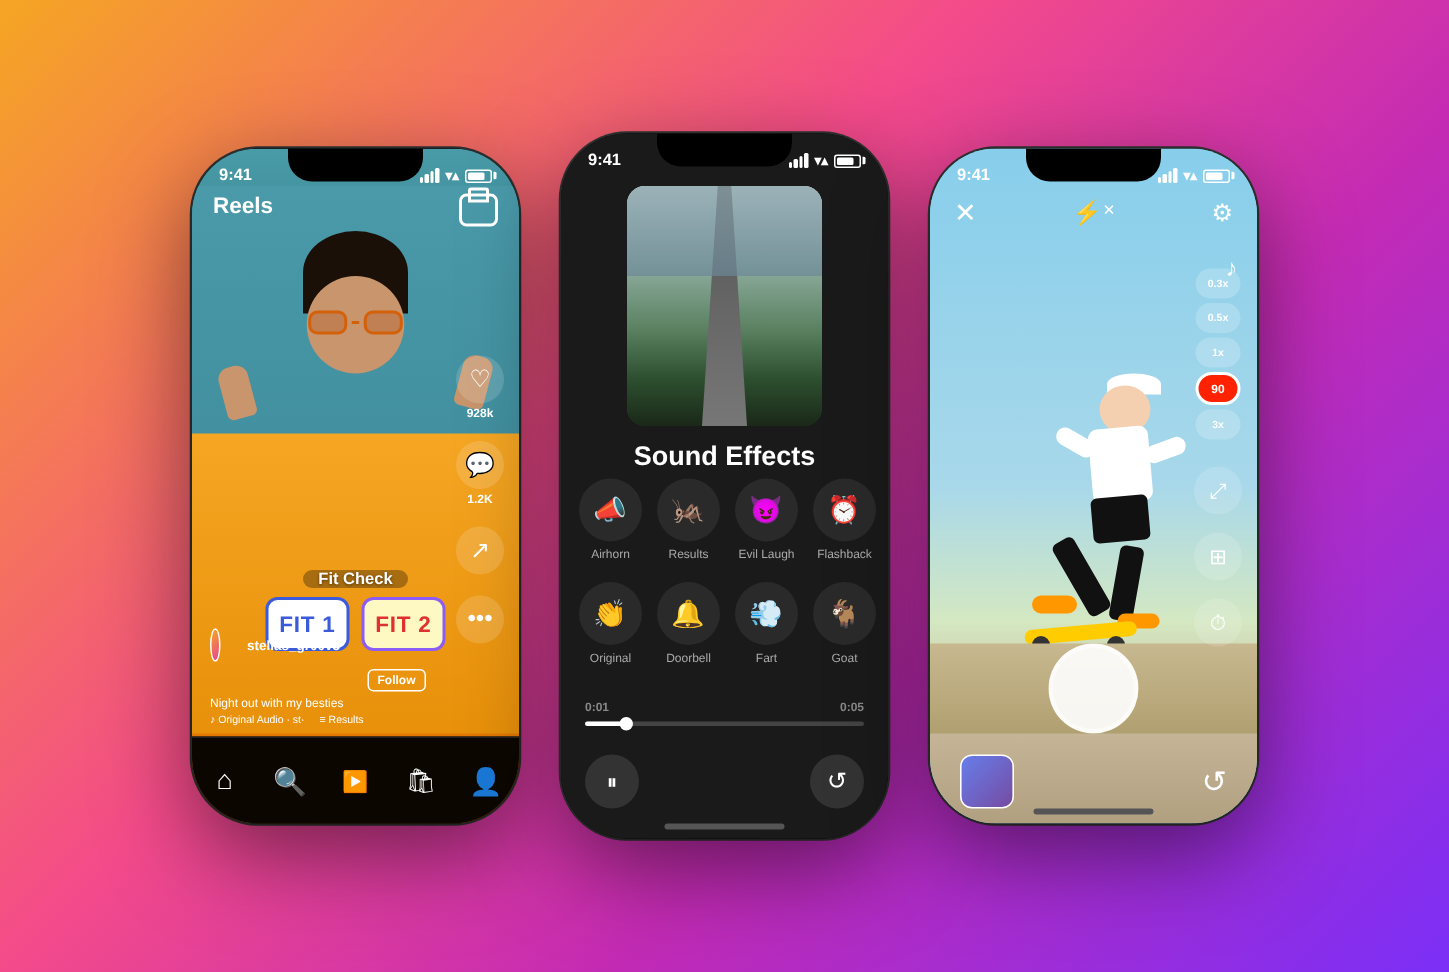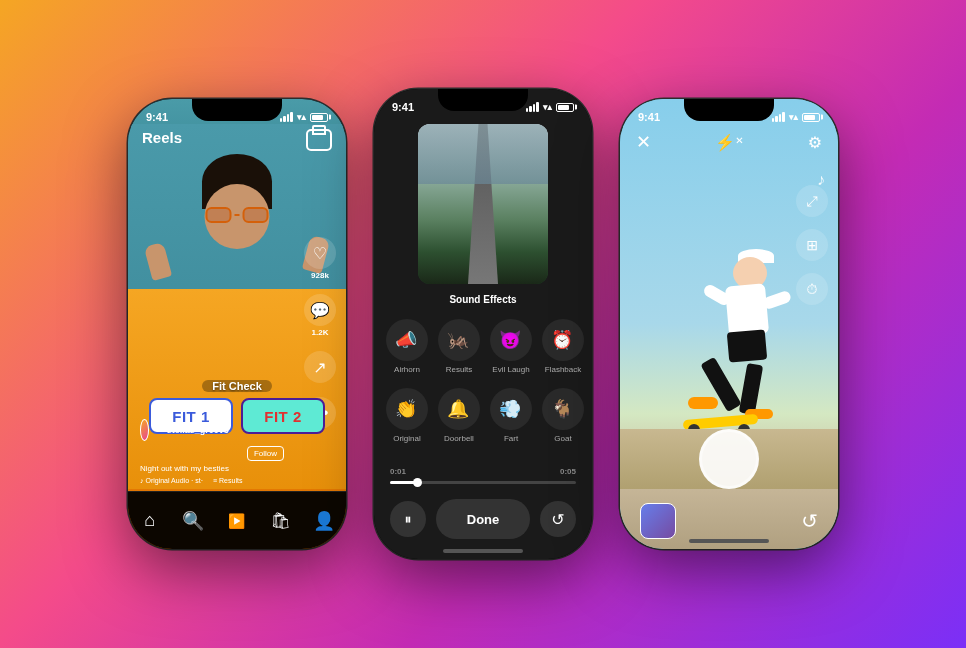--- a/index.html
+++ b/index.html
@@ -179,41 +179,41 @@
       margin-bottom: 6px;
       text-shadow: 0 1px 2px rgba(0,0,0,0.5);
     }
 
     .fit-buttons {
       display: flex;
       gap: 8px;
     }
 
     .fit-btn {
-      width: 84px;
+      width: 56px;
       height: 36px;
       border-radius: 8px;
       display: flex;
       align-items: center;
       justify-content: center;
       font-size: 15px;
       font-weight: 800;
       letter-spacing: 0.5px;
     }
 
     .fit-btn-1 {
       background: white;
       color: #3b5bdb;
       border: 2px solid #3b5bdb;
     }
 
     .fit-btn-2 {
-      background: #5eead4;
+      background: #fef9c3;
       color: #e03131;
-      border: 2px solid #4c1d95;
+      border: 2px solid #8b5cf6;
     }
 
     
     .reel-right-icons {
       position: absolute;
       right: 10px;
       bottom: 120px;
       display: flex;
       flex-direction: column;
       align-items: center;
@@ -275,21 +275,21 @@
       color: white;
       font-size: 9px;
       font-weight: 700;
     }
 
     .follow-btn {
       background: transparent;
       border: 1px solid white;
       color: white;
       font-size: 8px;
-      font-weight: 400;
+      font-weight: 700;
       padding: 2px 6px;
       border-radius: 4px;
       margin-top: 48px;
     }
 
     .reel-caption {
       color: white;
       font-size: 8px;
       margin-bottom: 4px;
     }
@@ -372,21 +372,21 @@
       clip-path: polygon(35% 0%, 65% 0%, 100% 100%, 0% 100%);
     }
 
     .sound-effects-title {
       position: absolute;
       top: 205px;
       left: 0;
       right: 0;
       text-align: center;
       color: white;
-      font-size: 10px;
+      font-size: 18px;
       font-weight: 700;
     }
 
     .sound-grid {
       position: absolute;
       top: 230px;
       left: 12px;
       right: 12px;
     }
 
@@ -812,21 +812,20 @@
         </div>
         <div class="progress-track">
           <div class="progress-fill">
             <div class="progress-dot"></div>
           </div>
         </div>
       </div>
 
       <div class="sound-bottom-controls">
         <div class="play-pause-btn">⏸</div>
-        <div class="done-btn">Done</div>
         <div class="reset-btn">↺</div>
       </div>
 
       <div class="home-indicator"></div>
     </div>
   </div>
 
   <div class="phone phone-3">
     <div class="notch"></div>
     <div class="screen">
@@ -880,20 +879,27 @@
         <div class="cam-close-btn">✕</div>
 
         <div style="color:white;font-size:16px;display:flex;align-items:center;">⚡<span style="font-size:10px;position:relative;top:-2px;">✕</span></div>
         <div class="cam-settings-btn">⚙</div>
       </div>
 
       <div style="position:absolute;top:72px;right:13px;color:white;font-size:16px;opacity:0.9;z-index:10;">♪</div>
 
       <div class="cam-right-tools">
 
+        <div style="display:flex;flex-direction:column;align-items:center;gap:3px;">
+          <div style="width:30px;height:20px;background:rgba(255,255,255,0.2);border-radius:10px;display:flex;align-items:center;justify-content:center;color:white;font-size:7px;font-weight:700;">0.3x</div>
+          <div style="width:30px;height:20px;background:rgba(255,255,255,0.2);border-radius:10px;display:flex;align-items:center;justify-content:center;color:white;font-size:7px;font-weight:700;">0.5x</div>
+          <div style="width:30px;height:20px;background:rgba(255,255,255,0.2);border-radius:10px;display:flex;align-items:center;justify-content:center;color:white;font-size:7px;font-weight:700;">1x</div>
+          <div style="width:30px;height:22px;background:#ff2200;border-radius:11px;display:flex;align-items:center;justify-content:center;color:white;font-size:8px;font-weight:800;border:2px solid white;">90</div>
+          <div style="width:30px;height:20px;background:rgba(255,255,255,0.2);border-radius:10px;display:flex;align-items:center;justify-content:center;color:white;font-size:7px;font-weight:700;">3x</div>
+        </div>
 
         <div class="cam-tool-btn" style="margin-top:6px;">⤢</div>
 
         <div class="cam-tool-btn">⊞</div>
 
         <div class="cam-tool-btn">⏱</div>
       </div>
 
       <div class="cam-shutter-area">
         <div class="shutter-btn"></div>

